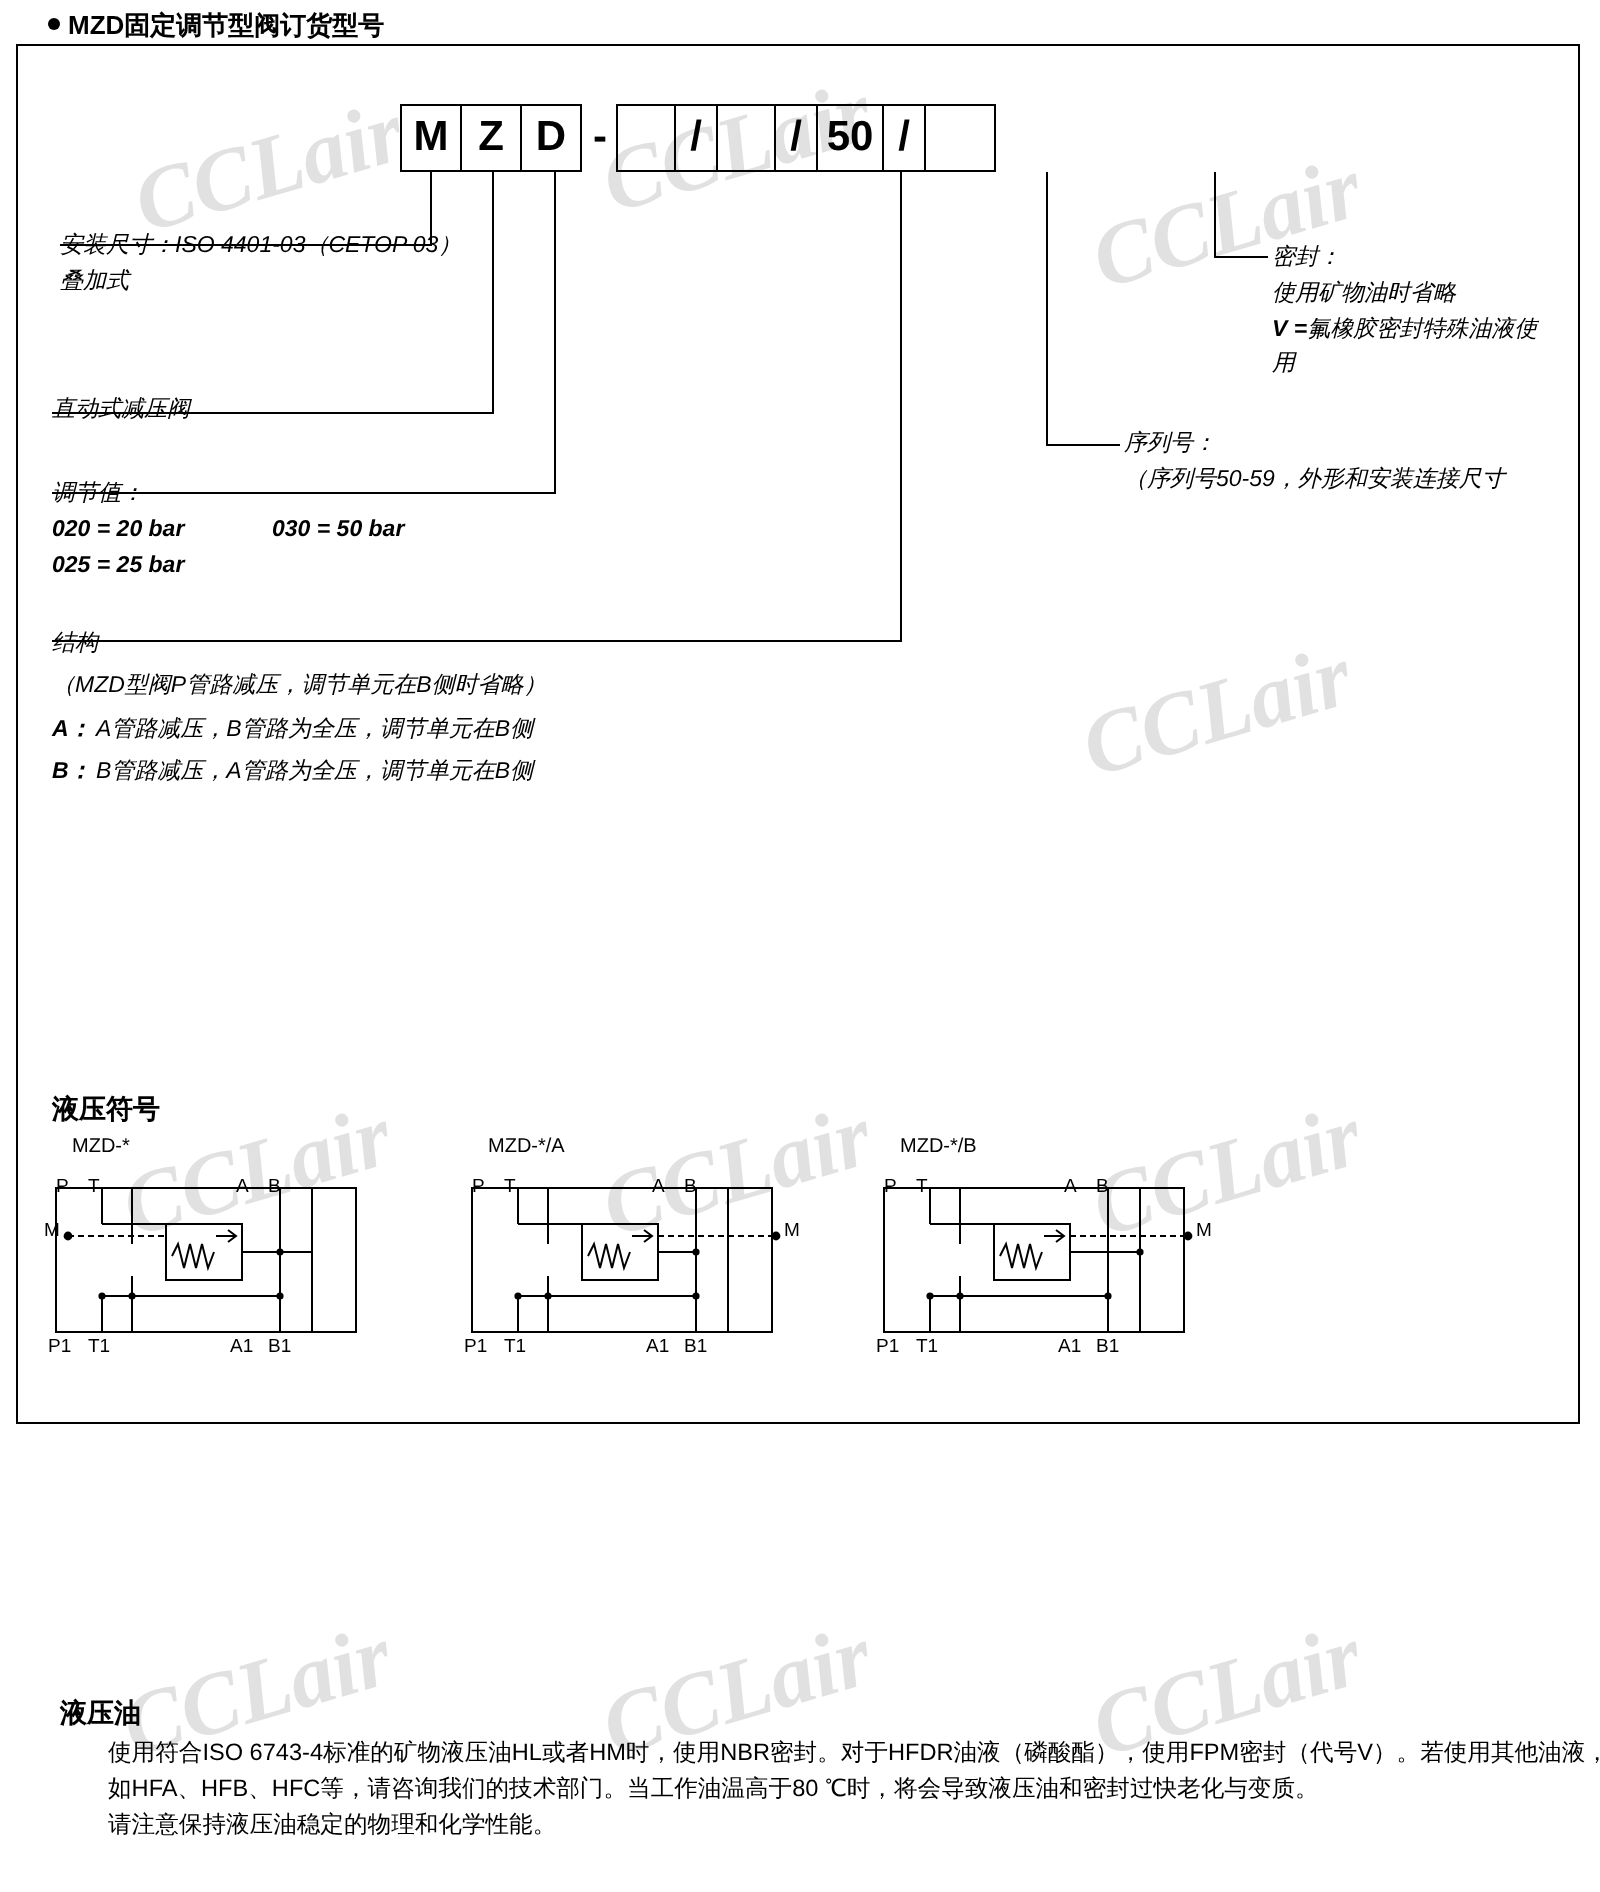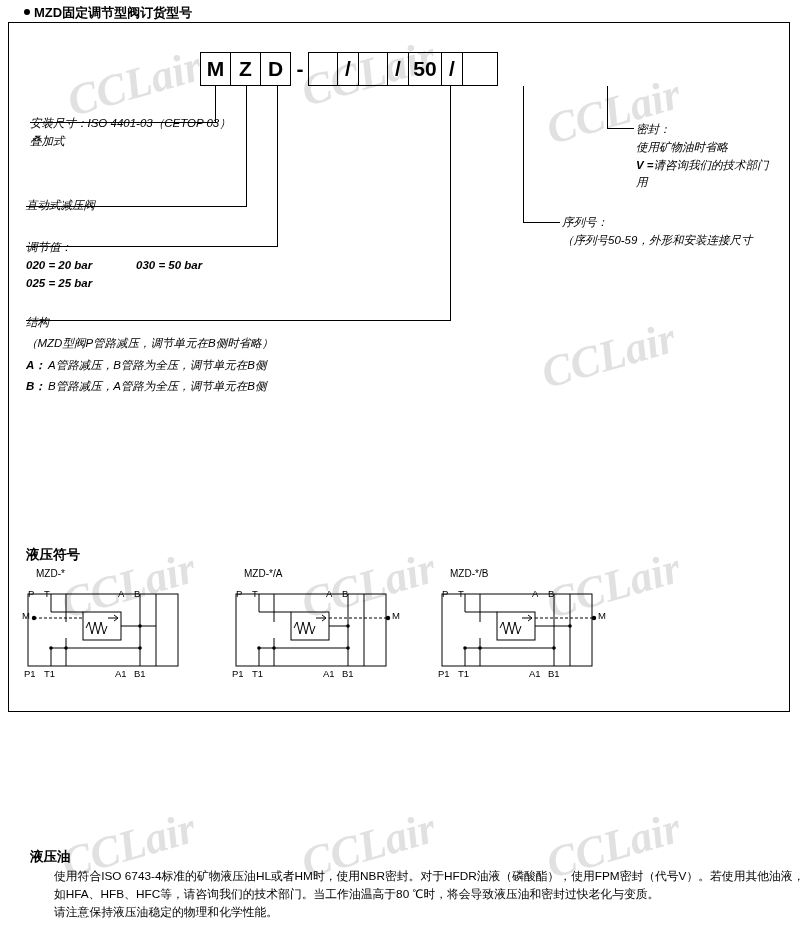--- a/index.html
+++ b/index.html
@@ -234,21 +234,21 @@
   </div>
 
   <div class="ann" style="left:562px; top:214px;">
     <div>序列号：</div>
     <div>（序列号50-59，外形和安装连接尺寸</div>
   </div>
 
   <div class="ann" style="left:636px; top:121px;">
     <div>密封：</div>
     <div>使用矿物油时省略</div>
-    <div><b>V =</b><span>请咨询我们的技术部门</span></div>
+    <div><b>V =</b><span>氟橡胶密封特殊油液使</span></div>
     <div>用</div>
   </div>
 
   <div class="sym-title">液压符号</div>
 
   <div class="sym-label" style="left:36px;  top:568px;">MZD-*</div>
   <div class="sym-label" style="left:244px; top:568px;">MZD-*/A</div>
   <div class="sym-label" style="left:450px; top:568px;">MZD-*/B</div>
 
   <svg style="position:absolute; left:20px; top:582px;" width="180" height="108" viewBox="0 0 180 108">

